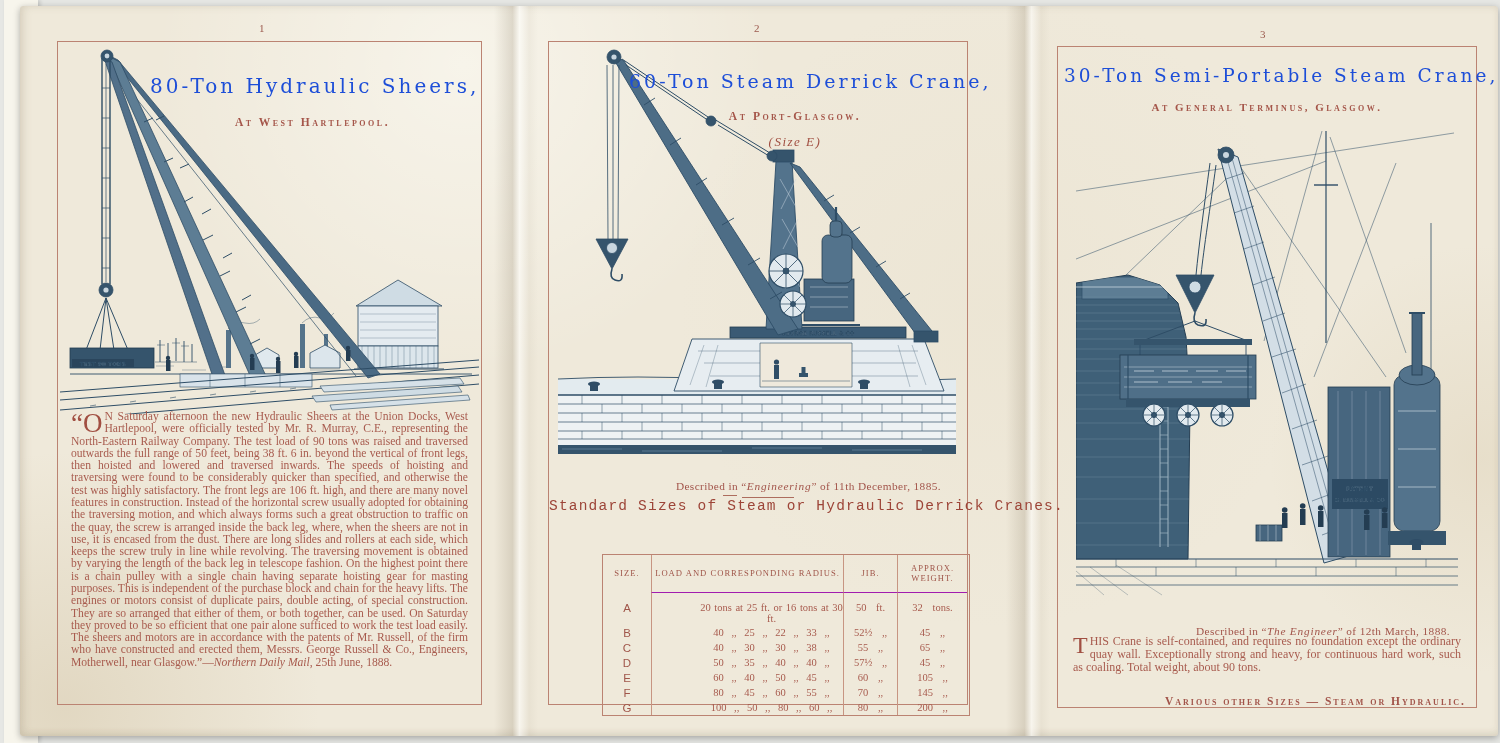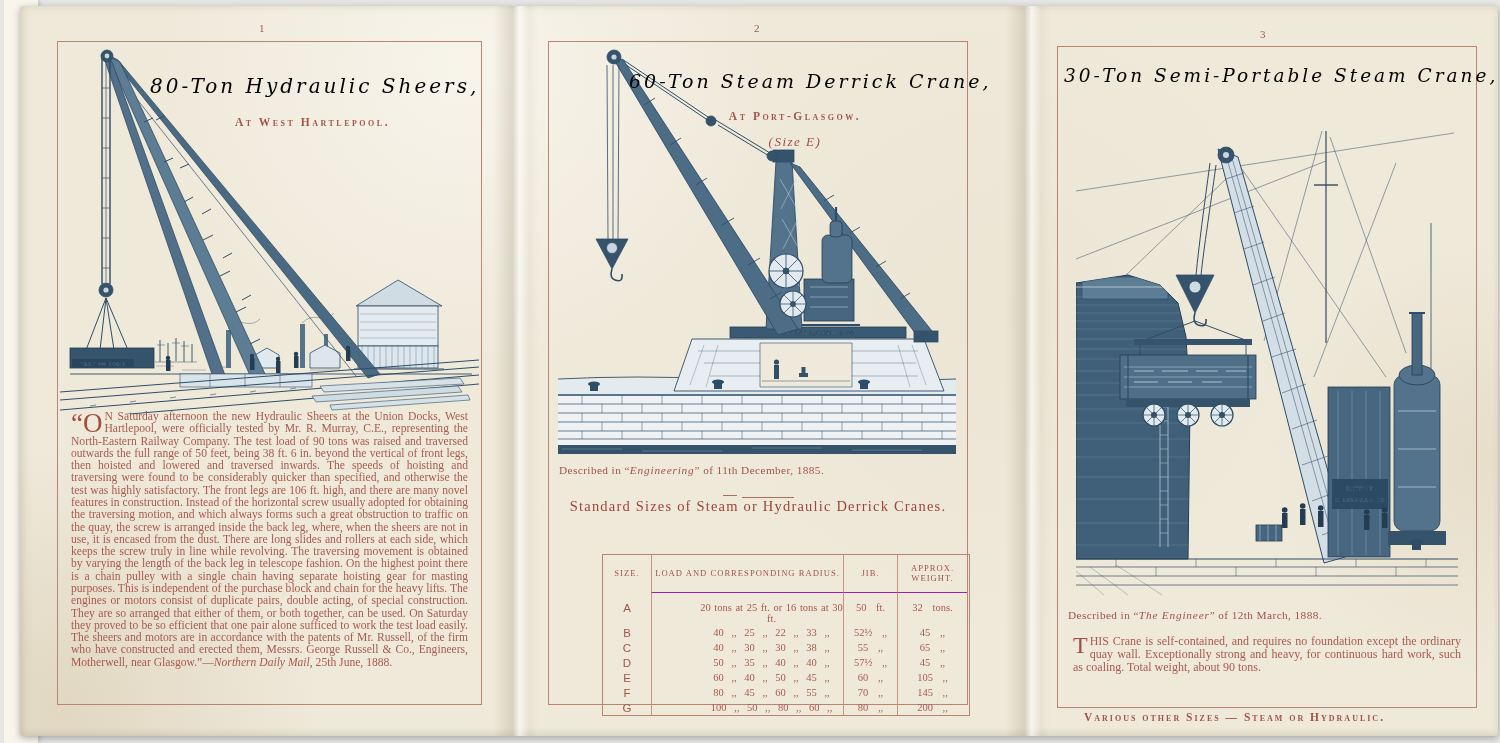--- a/index.html
+++ b/index.html
@@ -13,43 +13,43 @@
       radial-gradient(circle at 30% 8%, rgba(255,255,250,.5), transparent 25%),
       radial-gradient(circle at 66% 42%, rgba(212,198,165,.10), transparent 30%),
       #efe9da;
     box-shadow:0 2px 7px rgba(0,0,0,.30), inset 4px 0 9px rgba(120,105,80,.14), inset 0 -3px 7px rgba(120,105,80,.10);}
   .crease{position:absolute;top:6px;bottom:7px;width:44px;pointer-events:none;
     background:linear-gradient(90deg, rgba(125,110,85,0) 0%, rgba(125,110,85,.20) 42%, rgba(255,255,253,.55) 58%, rgba(125,110,85,.06) 80%, rgba(125,110,85,0) 100%);}
   .crease1{left:494px;}
   .crease2{left:1006px;}
   .pagenum{position:absolute;font-size:11px;color:#9c5a4e;letter-spacing:1px;}
   .frame{position:absolute;border:1px solid #bb8372;}
-  .title{position:absolute;margin:0;text-align:center;font-family:"DejaVu Serif",serif;font-weight:500;color:#000000;letter-spacing:3px;white-space:nowrap;z-index:5;font-style:italic;}
+  .title{position:absolute;margin:0;text-align:center;font-family:"DejaVu Serif",serif;font-weight:500;color:#1d4ed8;letter-spacing:3px;white-space:nowrap;z-index:5;}
   .subtitle{position:absolute;margin:0;text-align:center;font-family:"Liberation Serif",serif;font-weight:600;font-variant:small-caps;color:#a5564a;letter-spacing:2.5px;z-index:5;}
   .illo{position:absolute;z-index:1;}
   .bodytext{position:absolute;margin:0;text-align:justify;color:#a85b4e;font-size:11.6px;line-height:1.06;z-index:4;}
   .bodytext .dropwrap{float:left;font-size:27px;line-height:.82;padding:1px 2px 0 0;color:#a14f42;}
   .bodytext i{font-style:italic;}
   .sizeline{position:absolute;margin:0;text-align:center;color:#a14f42;font-size:13px;letter-spacing:1.5px;z-index:5;font-style:italic;}
-  .caption{position:absolute;margin:0;text-align:left;color:#a2544a;font-size:11.3px;letter-spacing:.4px;z-index:4;}
+  .caption{position:absolute;margin:16px;text-align:right;color:#a2544a;font-size:11.3px;letter-spacing:.4px;z-index:4;}
   .caption i{letter-spacing:.8px;}
   .divider{position:absolute;z-index:4;}
   .divider .d1{display:inline-block;width:14px;border-top:1px solid #ad6d5e;vertical-align:4px;margin-right:5px;}
   .divider .d2{display:inline-block;width:52px;border-top:1px solid #ad6d5e;vertical-align:2px;}
-  .tableheading{position:absolute;margin:0;text-align:center;font-family:Liberation Serif, serif;color:#9d4538;font-size:14.5px;letter-spacing:1.2px;white-space:nowrap;z-index:4;}
+  .tableheading{position:absolute;margin:0;text-align:center;font-family:Liberation Mono, monospace;color:#9d4538;font-size:14.5px;letter-spacing:1.2px;white-space:nowrap;z-index:4;}
   .tframe{position:absolute;border:1px solid #bb8372;display:grid;grid-template-columns:48px 192px 54px 70px;align-content:start;z-index:4;}
   .tframe .cell{color:#a85b4e;text-align:center;font-size:10.5px;}
   .tframe .c2,.tframe .c3,.tframe .c4{border-left:1px solid #c79582;}
   .tframe .th{font-size:8.6px;letter-spacing:1px;color:#a0564a;padding:8px 2px 9px;display:flex;align-items:center;justify-content:center;min-height:22px;box-sizing:border-box;}
   .tframe .th.c2,.tframe .th.c3,.tframe .th.c4{border-bottom:1px solid #a21caf;}
   .tframe .td{padding:1.5px 0;}
   .tframe .size{font-family:"Liberation Sans",sans-serif;font-size:11.5px;color:#a0564a;}
   .tframe .load{word-spacing:5px;padding-left:48px;}
   .tframe .jib,.tframe .wt{word-spacing:7px;}
-  .footerline{position:absolute;margin:16px;text-align:left;font-variant:small-caps;font-weight:600;color:#a2544a;font-size:11.5px;letter-spacing:2px;z-index:4;}
+  .footerline{position:absolute;margin:0;text-align:right;font-variant:small-caps;font-weight:600;color:#a2544a;font-size:11.5px;letter-spacing:2px;z-index:4;}
   svg text{font-family:"DejaVu Sans",sans-serif;}
 </style>
 </head>
 <body>
 
 <div class="stage">
   <div class="backsheet"></div>
   <div class="paper"></div>
   <div class="crease crease1"></div>
   <div class="crease crease2"></div>
@@ -261,20 +261,21 @@
       <div class="cell td c1 size">G</div>
       <div class="cell td c2 load">100 ,, 50 ,, 80 ,, 60 ,,</div>
       <div class="cell td c3 jib">80 ,,</div>
       <div class="cell td c4 wt">200 ,,</div>
     </div>
   </section>
 
   <span class="pagenum" style="left:1260px;top:28px;">3</span>
   <section class="frame" style="left:1057px;top:46px;width:418px;height:660px;">
     <h1 class="title" style="left:6px;right:6px;top:18px;font-size:18.5px;">30-Ton Semi-Portable Steam Crane,</h1>
+    <h2 class="subtitle" style="left:6px;right:6px;top:54px;font-size:11px;">At General Terminus, Glasgow.</h2>
 
     <svg class="illo" style="left:18px;top:80px;" width="382" height="470" viewBox="0 0 382 470">
       <defs>
           <clipPath id="hullclip">
             <path d="M0 156 52 148 84 158 102 176 110 210 114 280 112 432 0 432 Z"></path>
           </clipPath>
         </defs>
       <g stroke="#2e4d66" fill="none" stroke-width="0.8">
 
         <path d="M0 64 L378 6 M0 132 L250 34 M0 196 L150 52 M152 22 L310 250 M246 4 L188 214 M254 10 L330 226 M320 36 L238 250" stroke-width="0.6" opacity="0.85"></path>

